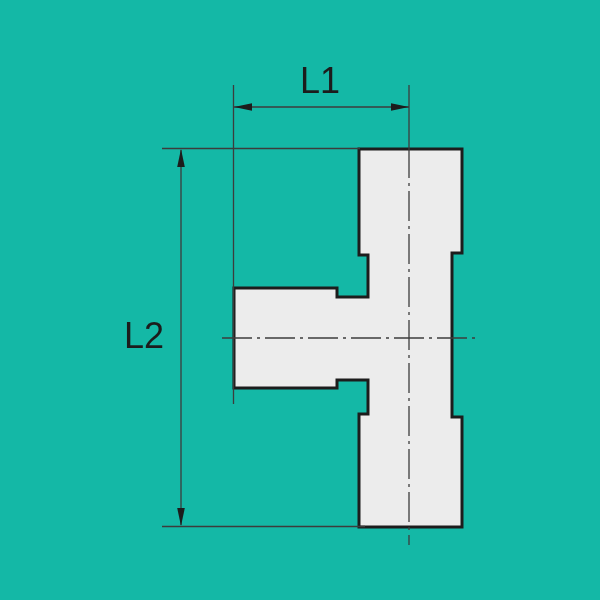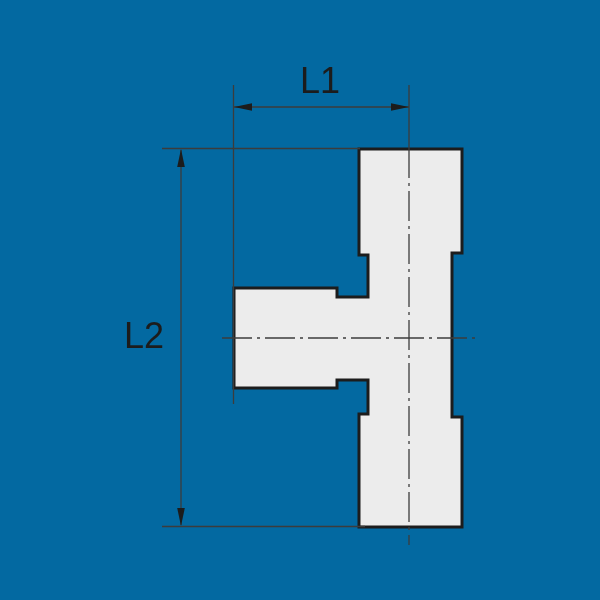--- a/index.html
+++ b/index.html
@@ -1,21 +1,21 @@
 <!DOCTYPE html>
 <html><head>
 <meta charset="utf-8">
 <style>
   html, body { margin: 0; padding: 0; }
   body { background: #ffffff; font-family: "Liberation Sans", sans-serif; }
   .canvas {
     position: relative;
     width: 600px;
     height: 600px;
-    background: #0369a1;
+    background: #14b8a6;
     overflow: hidden;
   }
   svg { display: block; }
   .part-outline {
     stroke: #1c1c1c;
     stroke-width: 3;
     stroke-linejoin: miter;
   }
   .thin-line {
     stroke: #3c3c3c;

